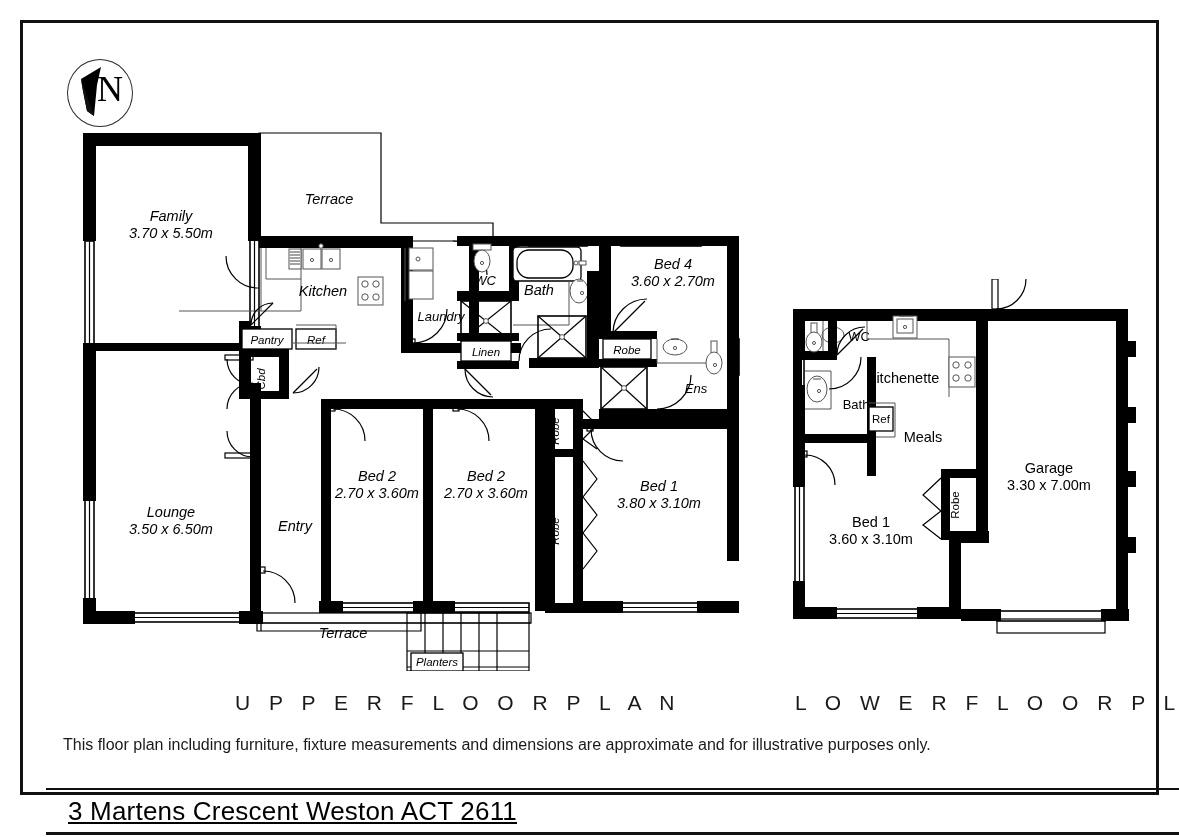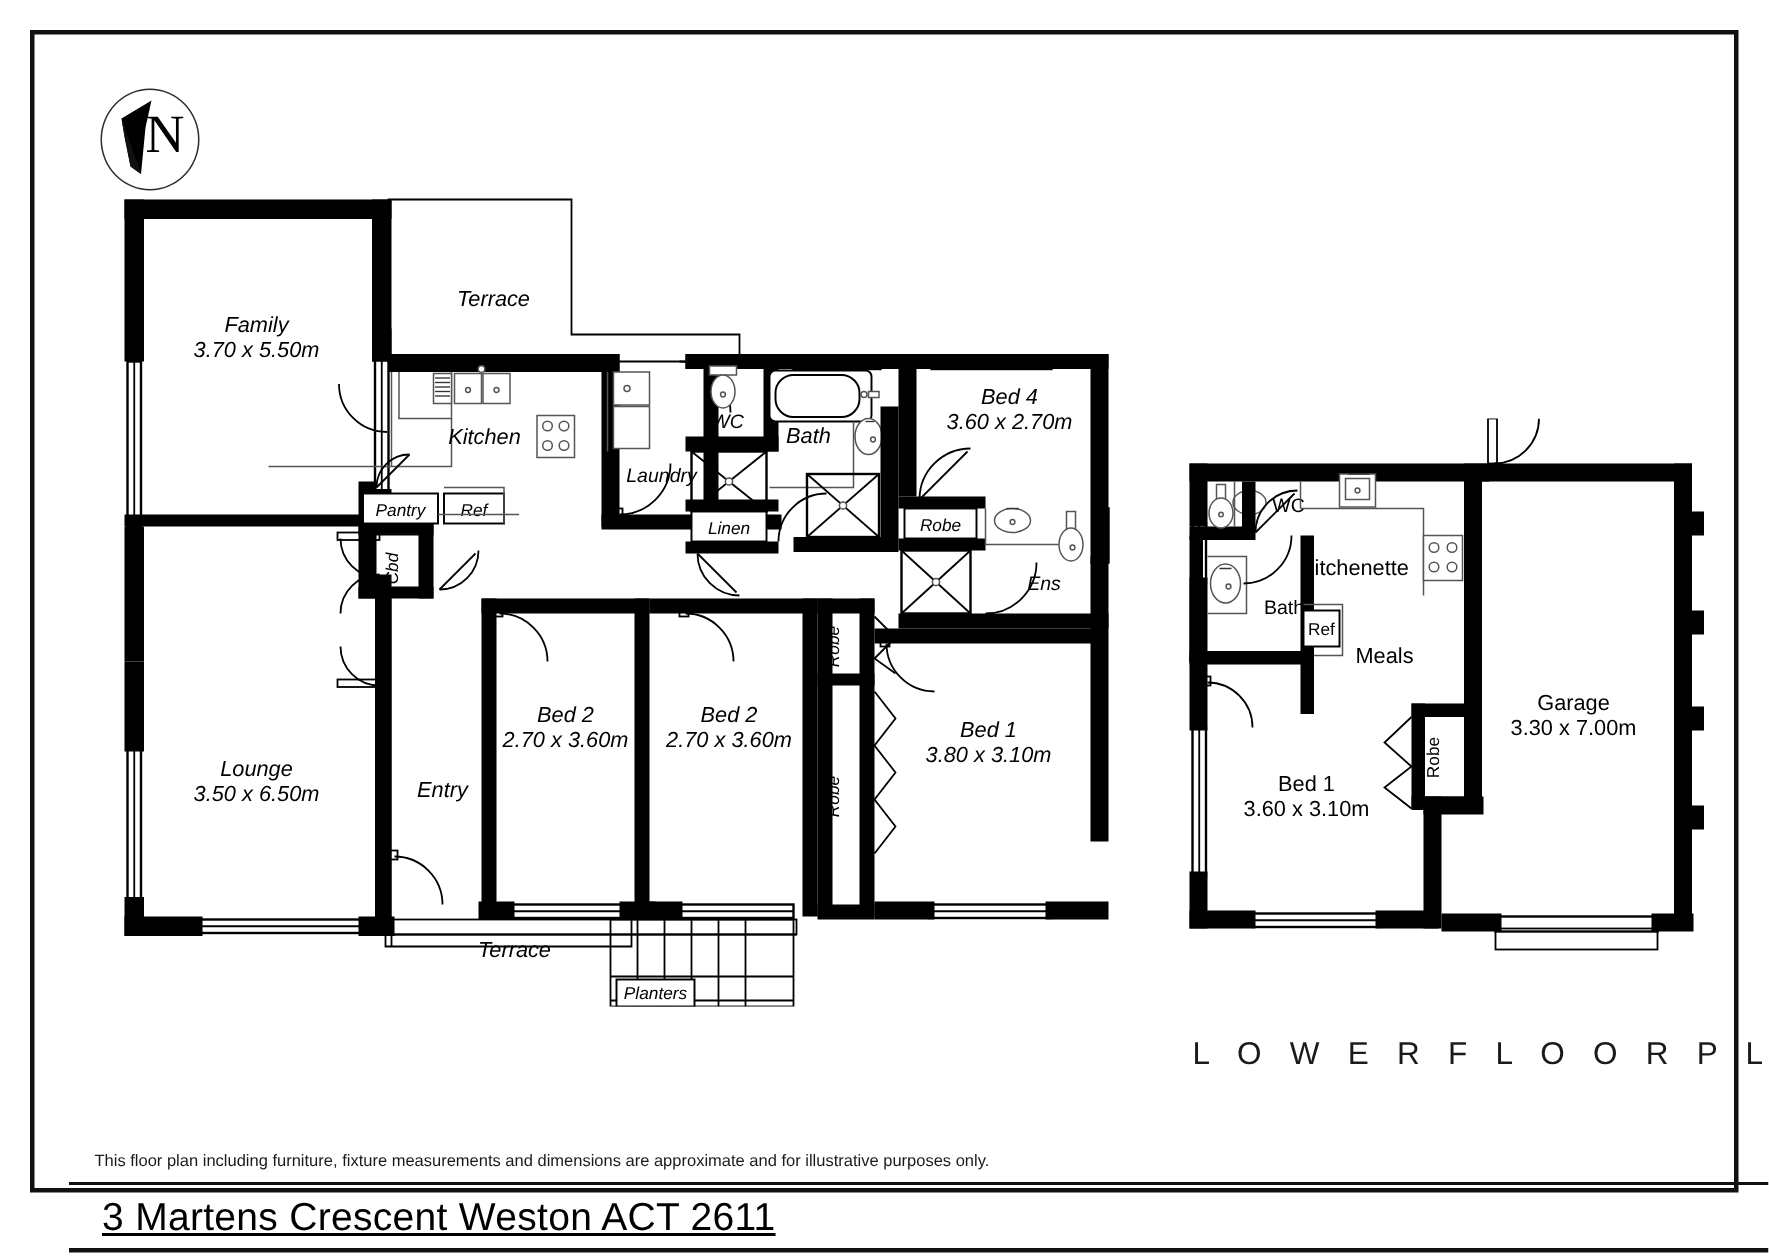--- a/index.html
+++ b/index.html
@@ -19,22 +19,22 @@
   
   .plan{position:absolute;}
   .plan svg{display:block;}
 
   
   .plan-title{position:absolute;font-size:21px;letter-spacing:6.5px;color:#1a1a1a;white-space:nowrap;}
   #upper-title{left:212px;top:668px;}
   #lower-title{left:772px;top:668px;}
 
   
-  .disclaimer{position:absolute;left:40px;top:744px;width:760px;
-              font-size:11px;line-height:14.5px;color:#1a1a1a;}
+  .disclaimer{position:absolute;left:40px;top:715px;width:760px;
+              font-size:16px;line-height:14.5px;color:#1a1a1a;}
   .disclaimer div{white-space:nowrap;}
 
   
   #address-bar{position:absolute;left:23px;top:765px;width:1133px;height:47px;
                border-top:2.5px solid #111;border-bottom:3px solid #111;box-sizing:border-box;
                display:flex;align-items:center;}
   #address-text{font-size:26px;padding-left:22px;color:#000;letter-spacing:0.2px;text-decoration:underline;}
 
   
   text{font-family:"Liberation Sans","DejaVu Sans",sans-serif;fill:#000;}
@@ -414,20 +414,21 @@
       <rect class="thin2" x="226" y="332" width="108" height="10" fill="#fff"></rect>
       <rect class="thin" x="226" y="340" width="108" height="14" fill="#fff"></rect>
       <text class="rm" x="278" y="194">Garage</text>
       <text class="rm" x="278" y="211">3.30 x 7.00m</text>
 
       <path class="door" d="M225 30 A30 30 0 0 0 255 0"></path>
       <rect class="thin" x="221" y="0" width="6" height="30" fill="#fff"></rect>
     </svg>
   </div>
 
+  <div class="plan-title" id="upper-title">U P P E R   F L O O R   P L A N</div>
   <div class="plan-title" id="lower-title">L O W E R   F L O O R   P L A N</div>
 
   <div class="disclaimer">
     <div>This floor plan including furniture, fixture measurements and dimensions are approximate and for illustrative purposes only.</div>
   </div>
 
   <div id="address-bar">
     <span id="address-text">3 Martens Crescent Weston ACT 2611</span>
   </div>
 

